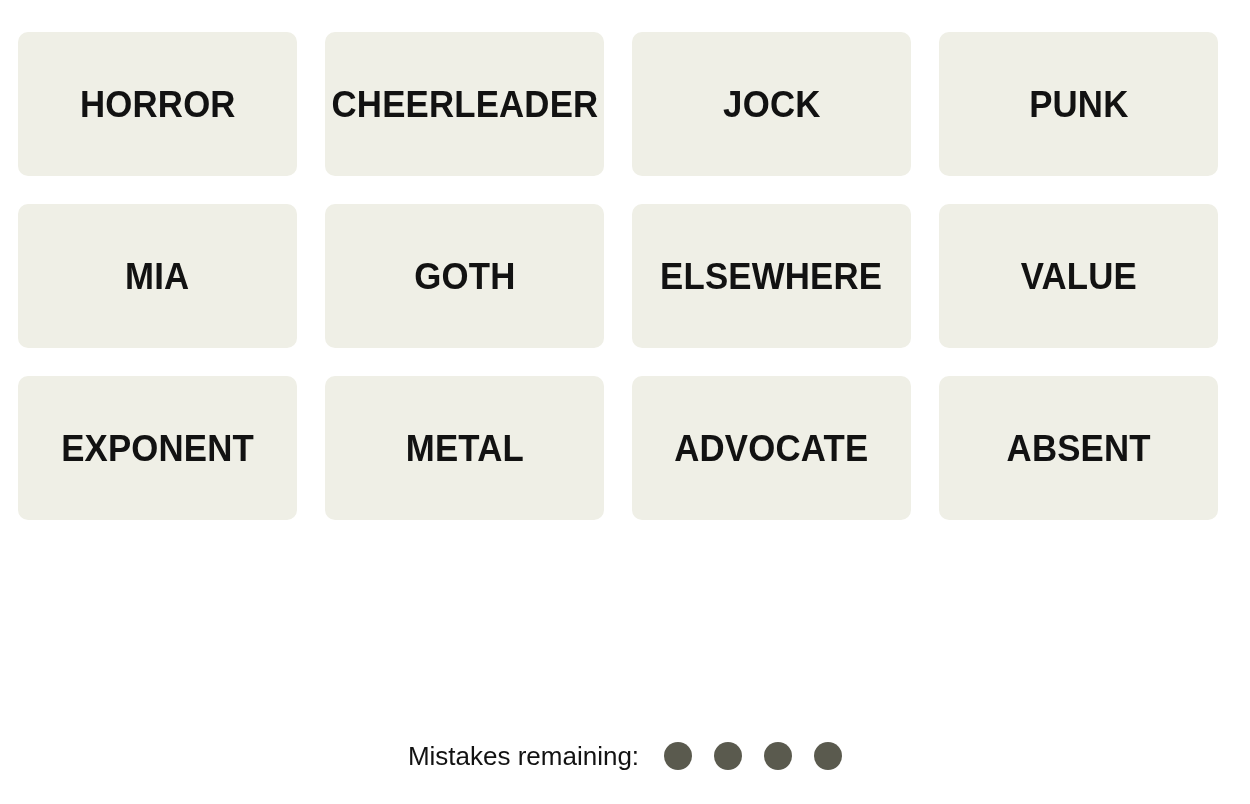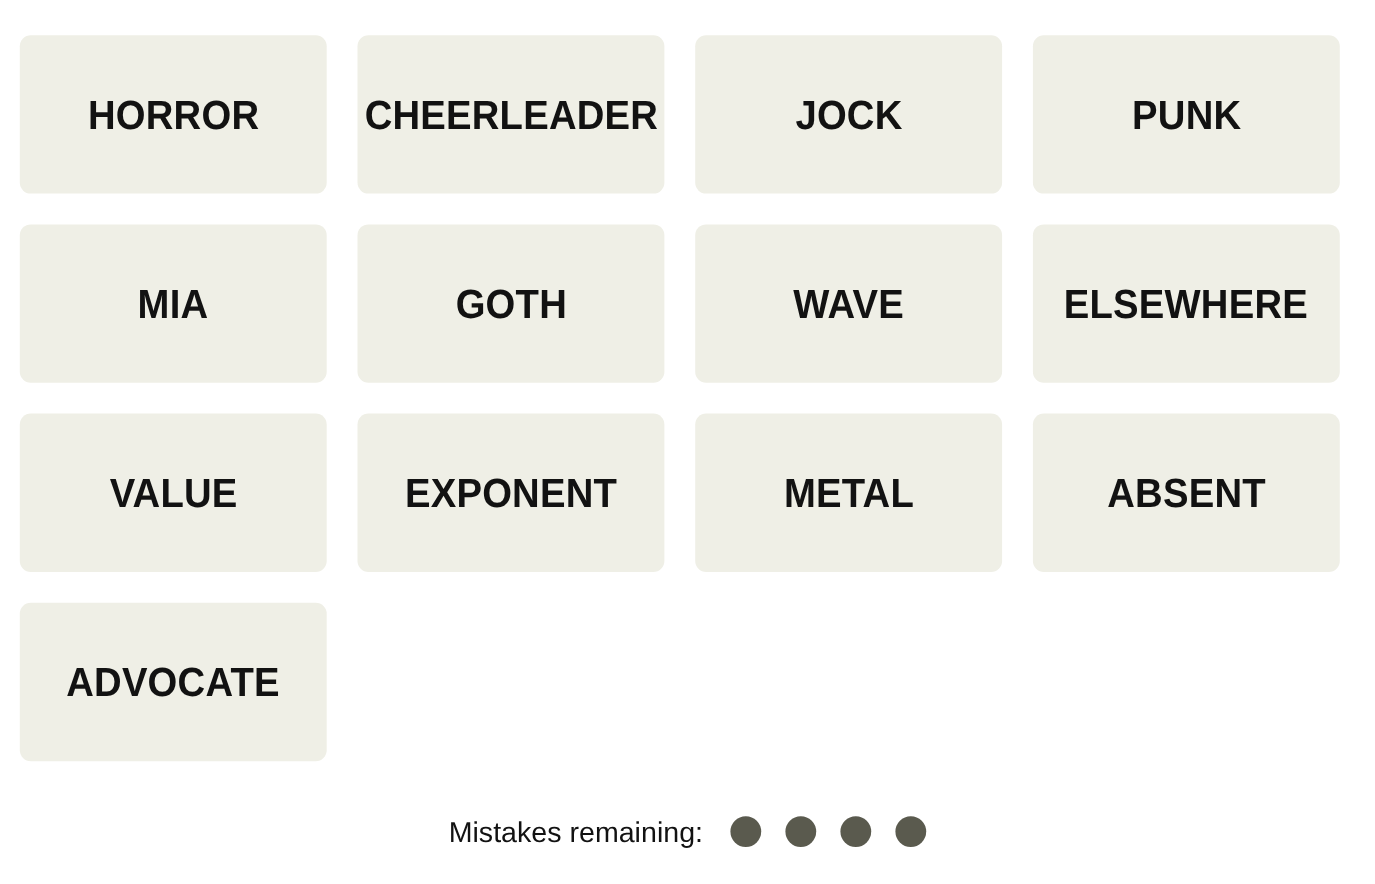--- a/index.html
+++ b/index.html
@@ -117,42 +117,39 @@
     <button class="word-tile">
       <span class="word-tile-label">PUNK</span>
     </button>
 
     <button class="word-tile">
       <span class="word-tile-label">MIA</span>
     </button>
     <button class="word-tile">
       <span class="word-tile-label">GOTH</span>
     </button>
-    <button class="word-tile">
-      <span class="word-tile-label">WAVE</span>
-    </button>
 
     <button class="word-tile">
       <span class="word-tile-label">ELSEWHERE</span>
     </button>
     <button class="word-tile">
       <span class="word-tile-label">VALUE</span>
     </button>
     <button class="word-tile">
       <span class="word-tile-label">EXPONENT</span>
     </button>
 
     <button class="word-tile">
       <span class="word-tile-label">METAL</span>
     </button>
     <button class="word-tile">
-      <span class="word-tile-label">ABSENT</span>
+      <span class="word-tile-label">ADVOCATE</span>
     </button>
     <button class="word-tile">
-      <span class="word-tile-label">ADVOCATE</span>
+      <span class="word-tile-label">ABSENT</span>
     </button>
 
   </div>
 
   <div id="mistakes-row">
     <span id="mistakes-label">Mistakes remaining:</span>
     <span id="mistakes-dots">
       <span class="mistake-dot"></span>
       <span class="mistake-dot"></span>
       <span class="mistake-dot"></span>

